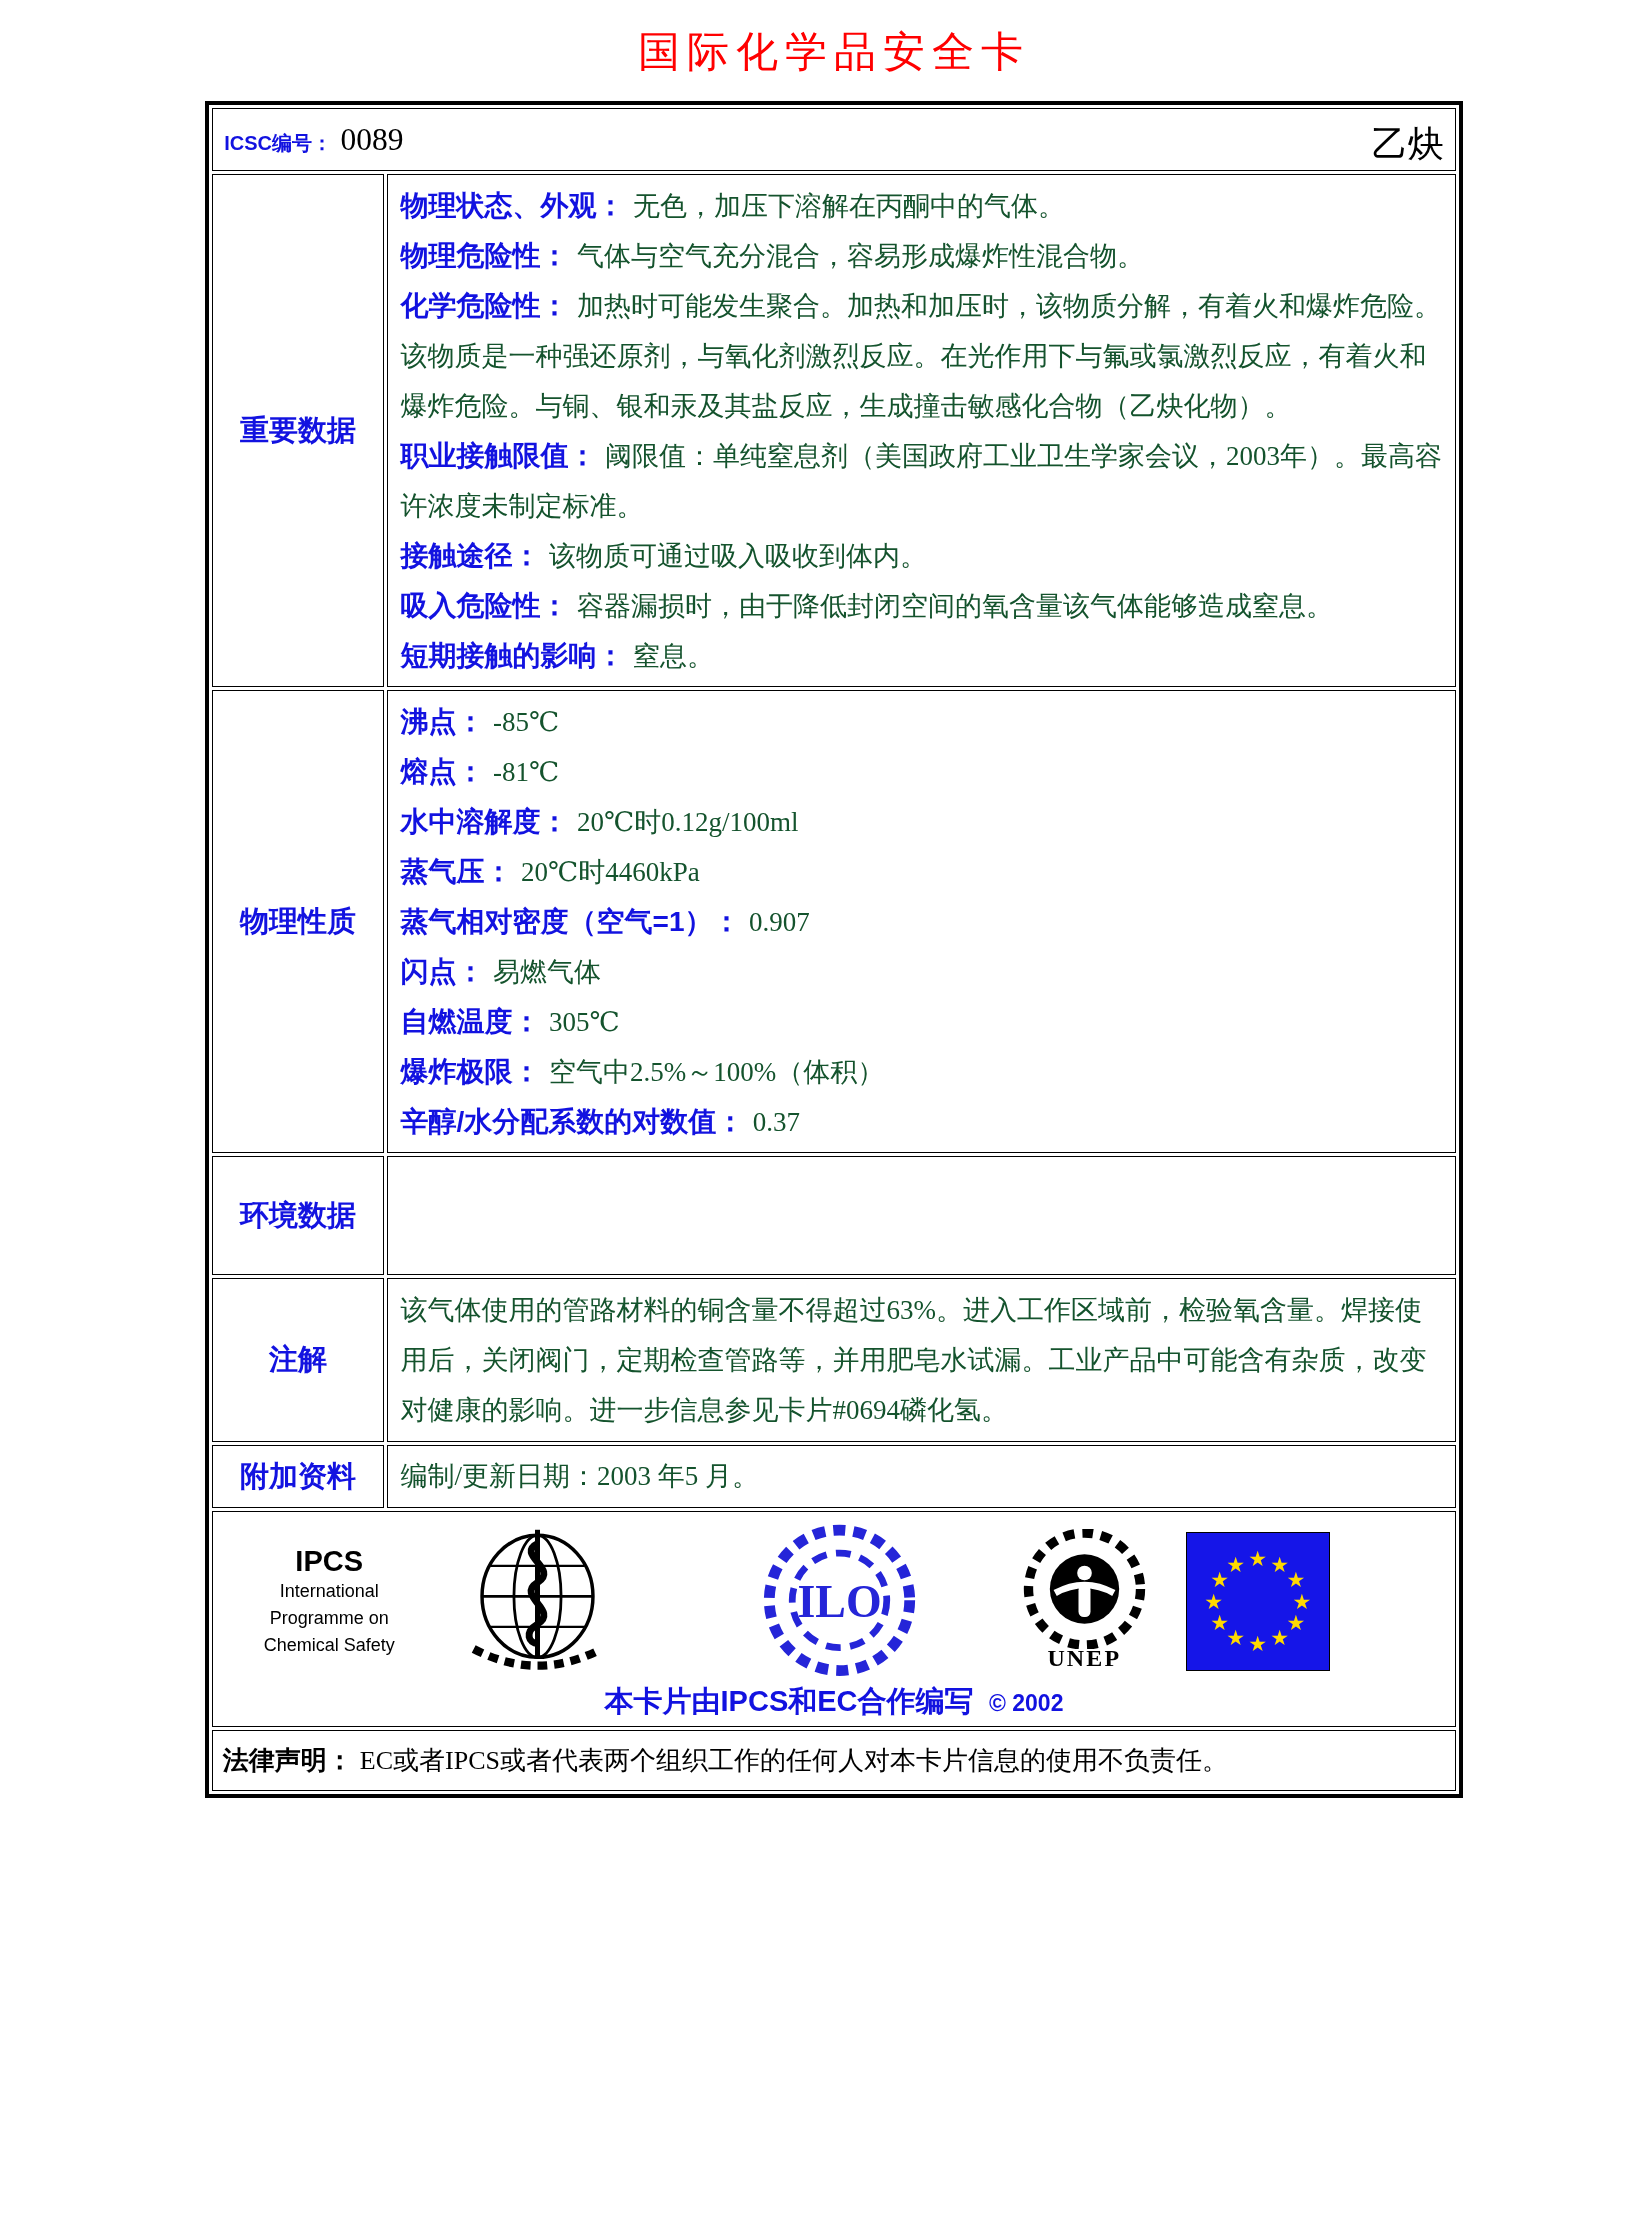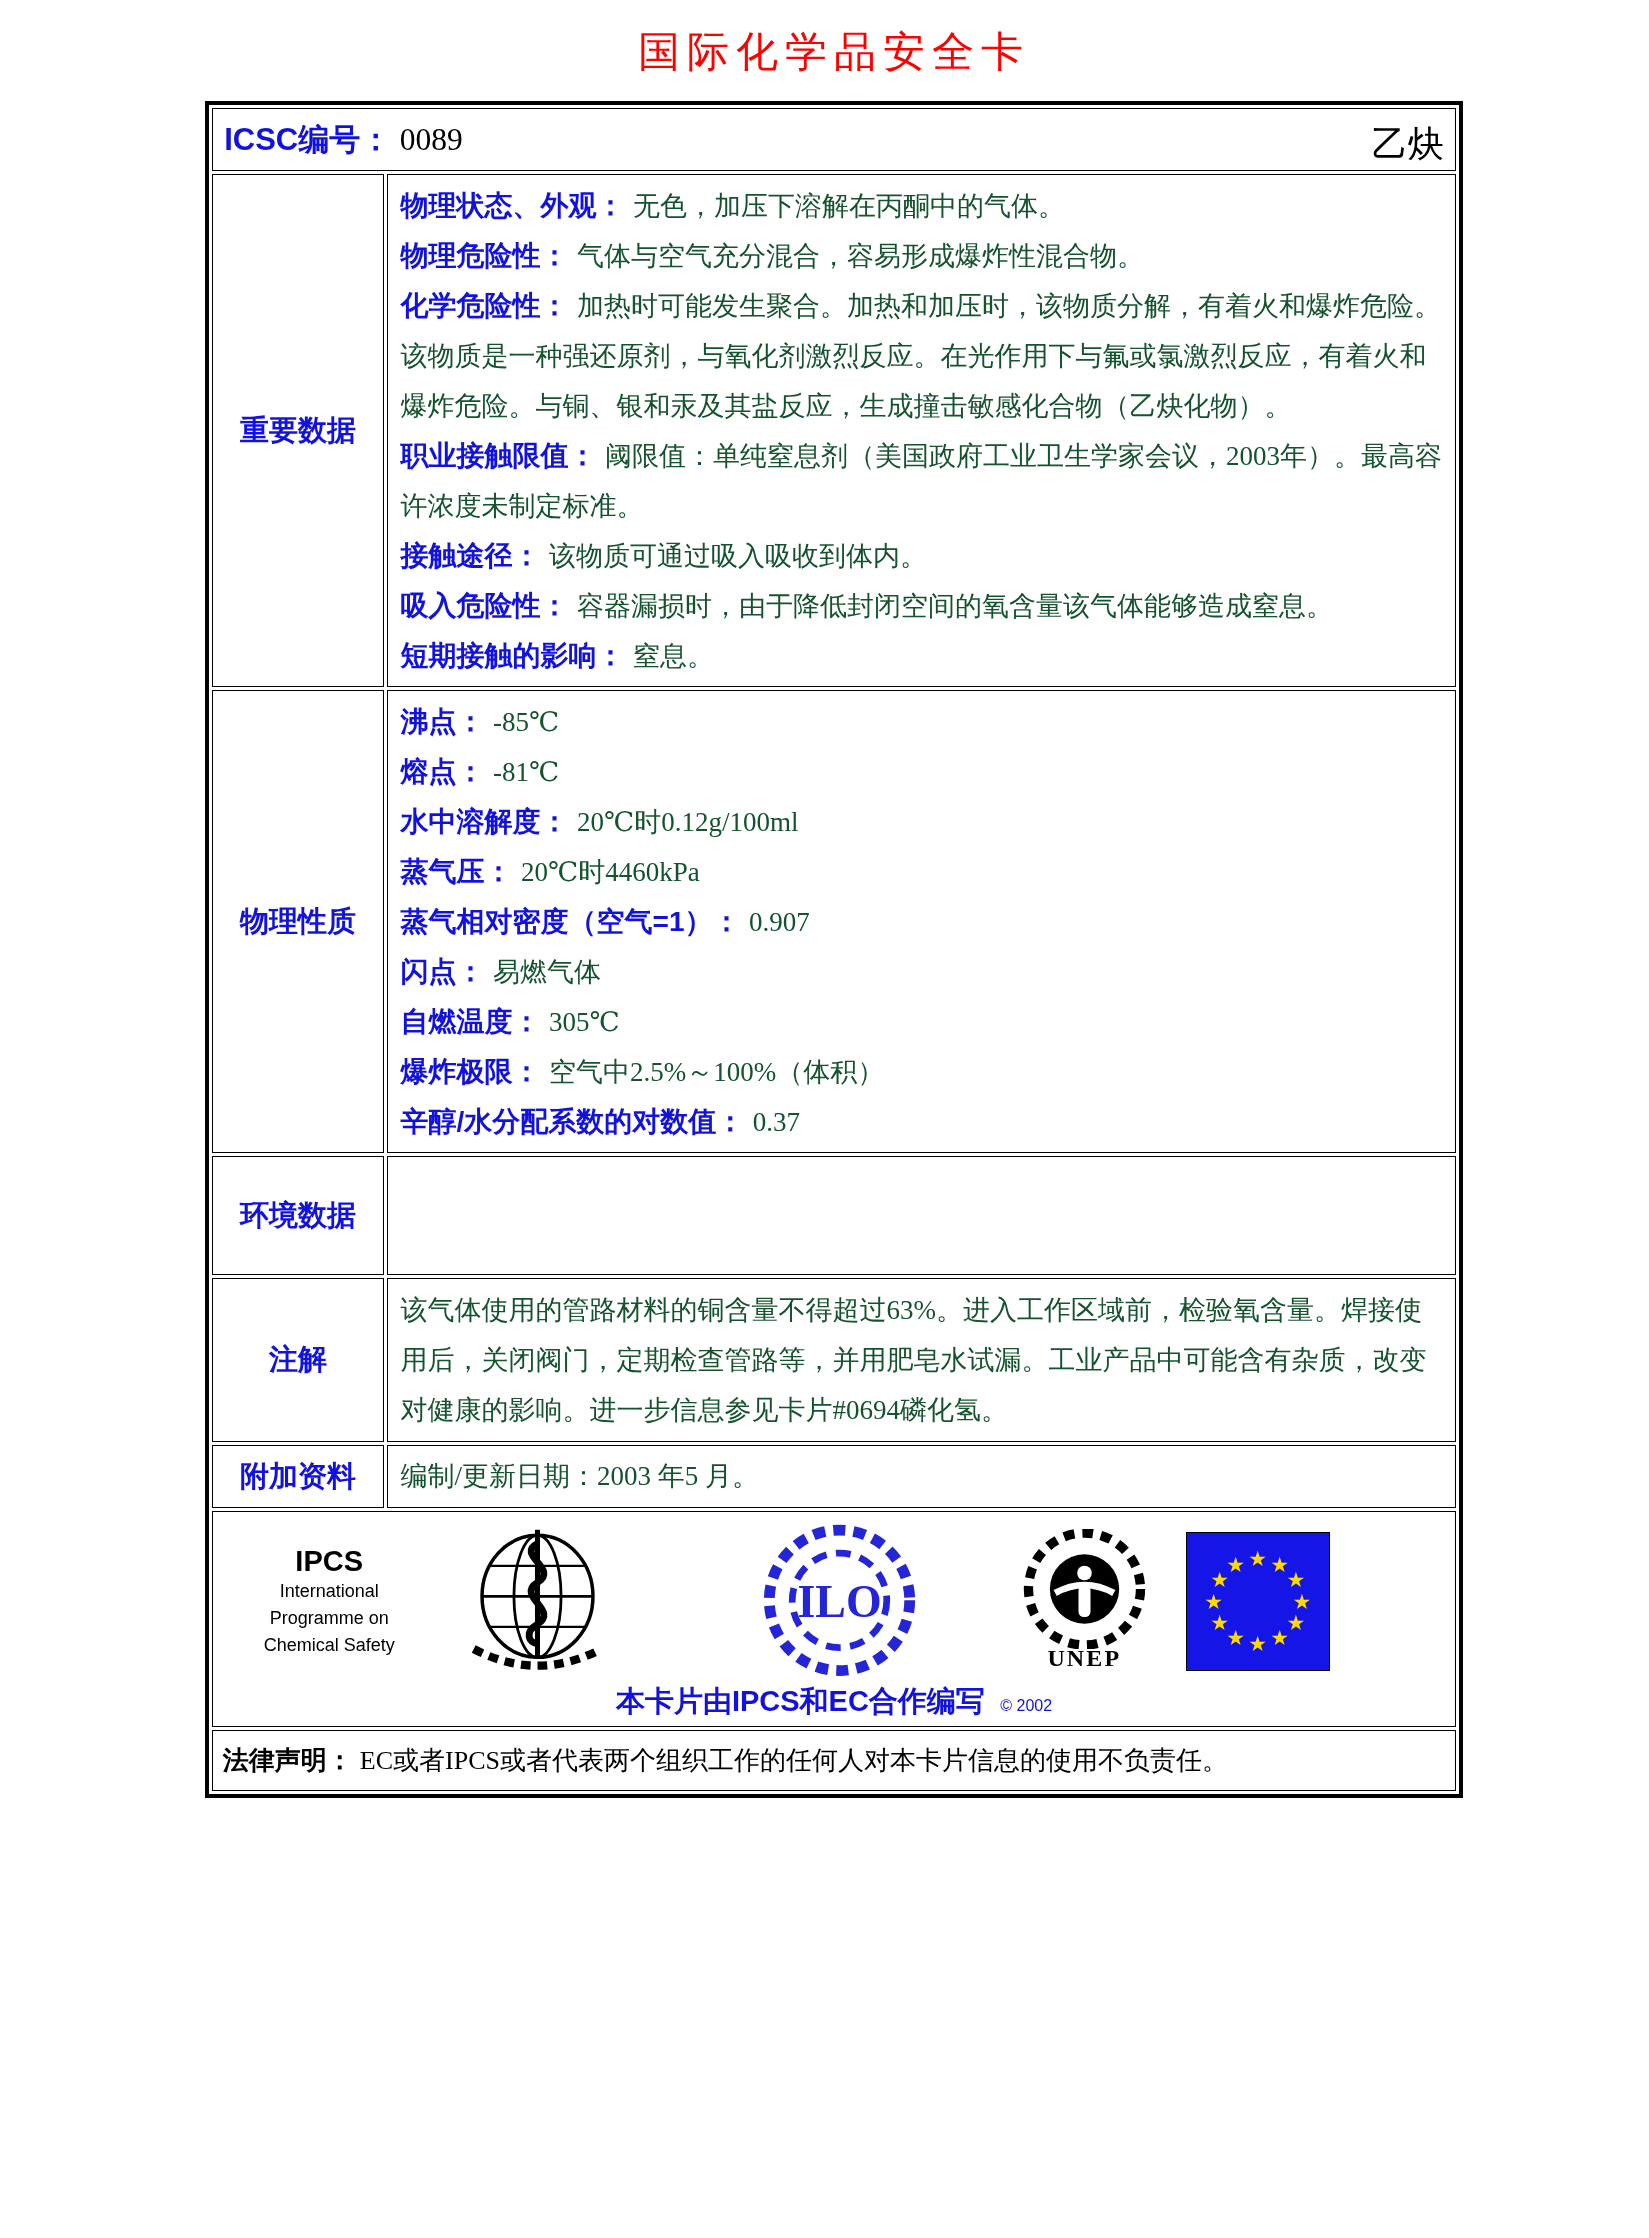--- a/index.html
+++ b/index.html
@@ -27,21 +27,21 @@
     width:100%;
     border-collapse:separate;border-spacing:3.5px;
     border:4.2px solid #000;background:#fff;
   }
   td.cell{border:1.4px solid #000;background:#fff;vertical-align:middle;}
   
   .header-cell{height:63px;padding:0 11.2px;}
   .header-flex{display:flex;justify-content:space-between;align-items:center;}
   .icsc-label{
     color:var(--label-blue);font-family:"Liberation Sans","DejaVu Sans",sans-serif;
-    font-weight:bold;font-size:31px;
+    font-weight:bold;font-size:20px;
   }
   .icsc-number{font-size:31.5px;margin-left:8.4px;}
   .chem-name{font-size:36px;margin-top:9px;}
   
   .label-cell{
     width:172px;text-align:center;
     color:var(--label-blue);
     font-family:"Liberation Sans","DejaVu Sans",sans-serif;
     font-weight:bold;font-size:29px;line-height:39px;
     padding:2.8px;
@@ -74,21 +74,21 @@
     position:absolute;color:var(--star-yellow);font-size:21px;line-height:21px;
     transform:translate(-50%,-50%);
   }
   .caption-row{text-align:center;margin-top:0px;}
   .caption{
     color:var(--label-blue);font-family:"Liberation Sans","DejaVu Sans",sans-serif;
     font-weight:bold;font-size:29px;
   }
   .copyright{
     color:var(--label-blue);font-family:"Liberation Sans","DejaVu Sans",sans-serif;
-    font-weight:normal;font-size:16px;margin-left:12.6px;margin-top:48px;
+    font-weight:bold;font-size:23px;margin-left:12.6px;margin-top:48px;
   }
   
   .legal-cell{height:61px;padding:0 9.8px;font-size:26px;}
   .legal-label{
     font-family:"Liberation Sans","DejaVu Sans",sans-serif;
     font-weight:bold;margin-right:7px;color:#000;
   }
 </style>
 </head>
 <body>

